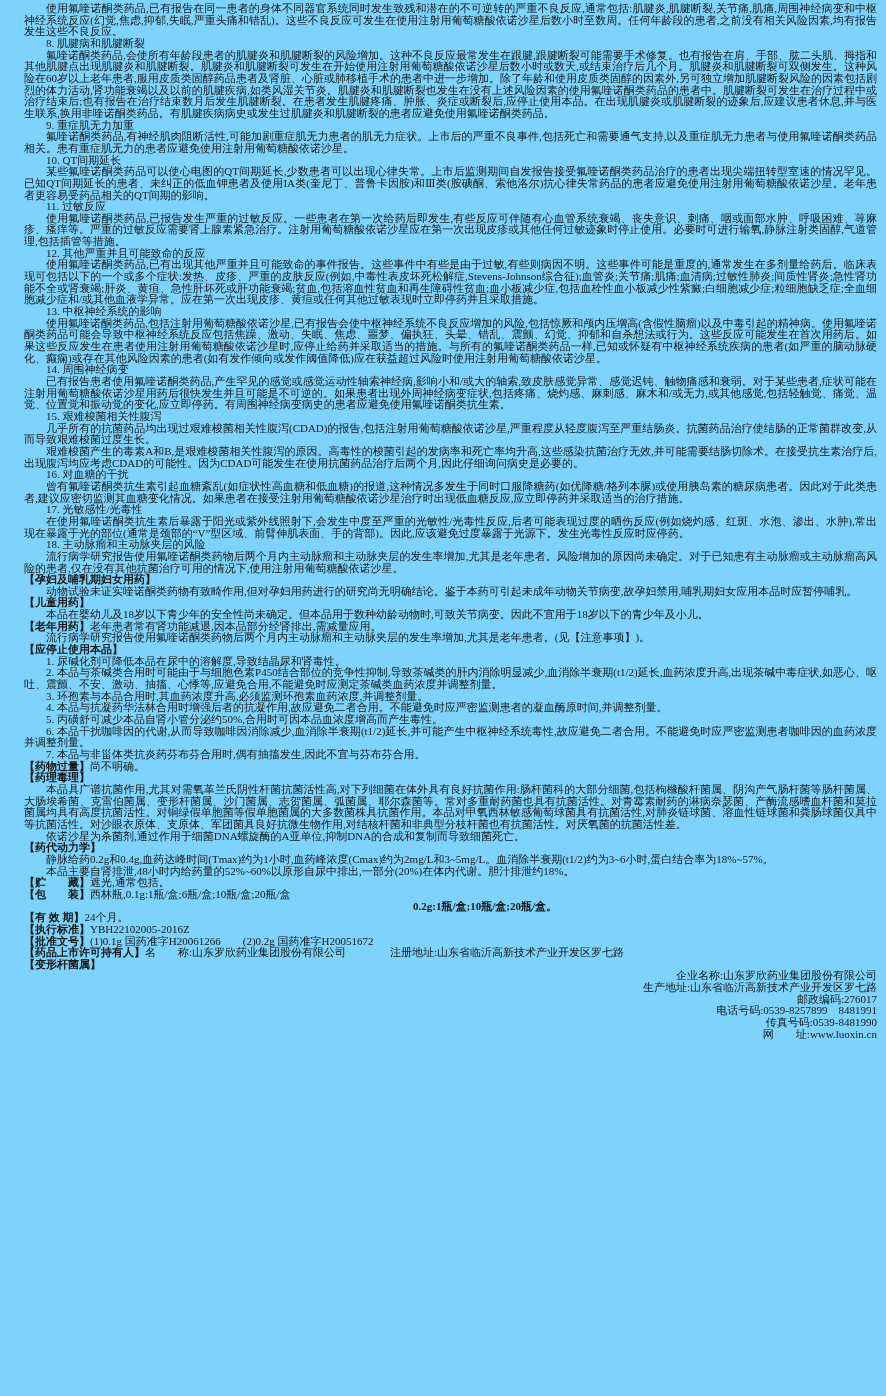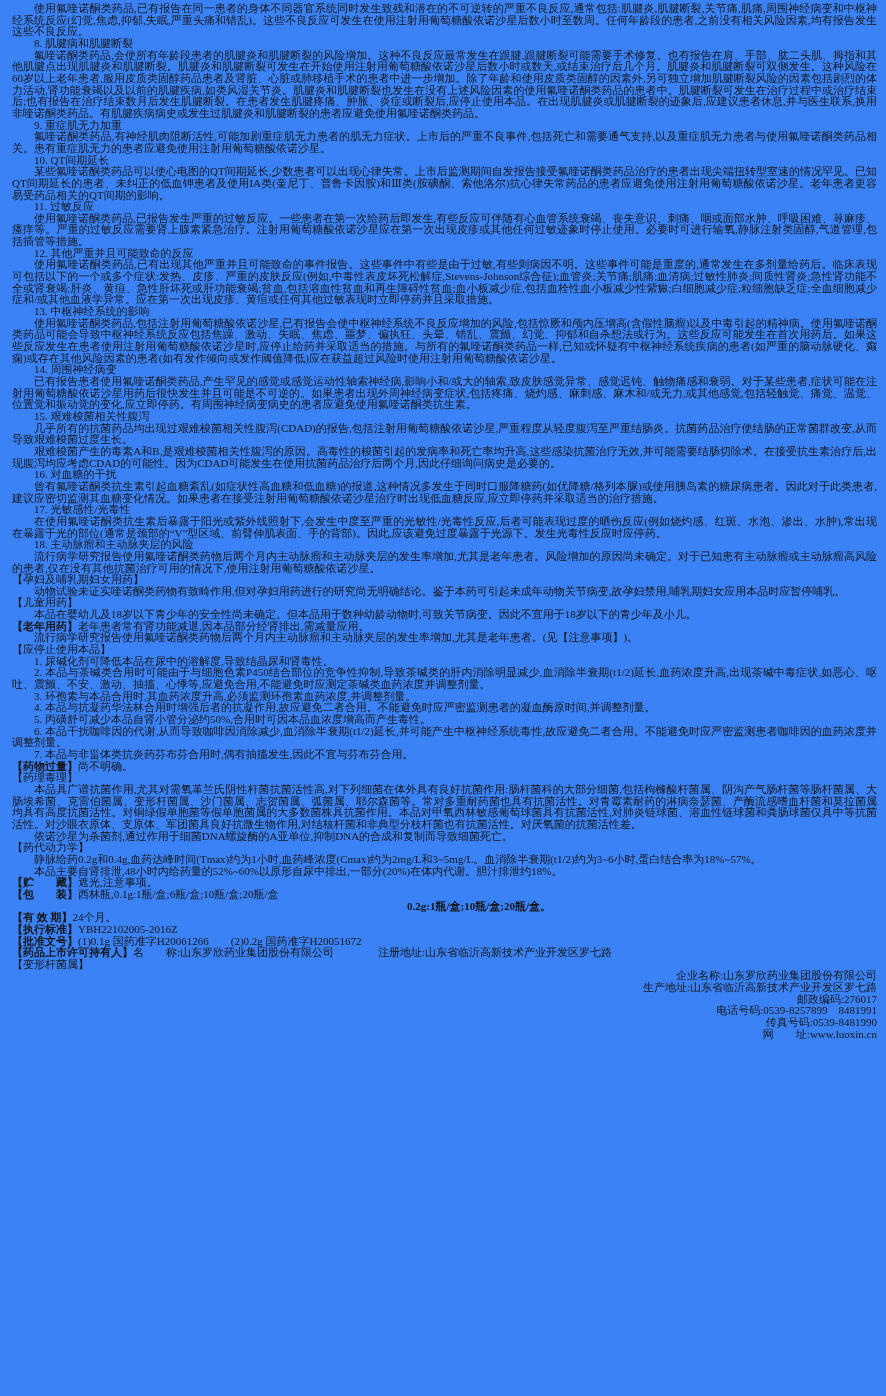--- a/index.html
+++ b/index.html
@@ -2,36 +2,36 @@
 <html><head>
 <meta charset="utf-8">
 <title>Document</title>
 <style>
   html, body { margin: 0; padding: 0; background: #ffffff; }
   .page {
     position: relative;
     width: 886px;
     height: 1396px;
     box-sizing: border-box;
-    padding: 3px 9px 2px 12px;
-    background: #3b82f6;
+    padding: 3px 9px 2px 24px;
+    background: #7dd3fc;
     color: #161616;
     font-family: "Liberation Serif", "DejaVu Serif", serif;
     font-size: 11px;
     line-height: 11.65px;
     text-align: justify;
     overflow: hidden;
   }
   .para { margin: 0; }
   .para.body { text-indent: 22px; }
   .para.h { text-indent: 22px; }
   .para.bh { text-indent: 0; font-weight: bold; }
   .para.bi { text-indent: 0; }
   .para.bi .blabel { font-weight: bold; }
-  .para.bh .blabel { font-weight: normal; margin-top: 20px; }
+  .para.bh .blabel { font-weight: bold; margin-top: 20px; }
   .para.cont { padding-left: 69px; text-align: center; font-weight: bold; }
   .para.plain { padding-left: 3px; text-align: right; }
 </style>
 </head>
 <body>
 
 <div class="page">
   <div>
       <div class="para body"><span>使用氟喹诺酮类药品,已有报告在同一患者的身体不同器官系统同时发生致残和潜在的不可逆转的严重不良反应,通常包括:肌腱炎,肌腱断裂,关节痛,肌痛,周围神经病变和中枢神经系统反应(幻觉,焦虑,抑郁,失眠,严重头痛和错乱)。这些不良反应可发生在使用注射用葡萄糖酸依诺沙星后数小时至数周。任何年龄段的患者,之前没有相关风险因素,均有报告发生这些不良反应。</span></div>
       <div class="para h"><span>8. 肌腱病和肌腱断裂</span></div>
@@ -71,21 +71,21 @@
       <div class="para body"><span>5. 丙磺舒可减少本品自肾小管分泌约50%,合用时可因本品血浓度增高而产生毒性。</span></div>
       <div class="para body"><span>6. 本品干扰咖啡因的代谢,从而导致咖啡因消除减少,血消除半衰期(t1/2)延长,并可能产生中枢神经系统毒性,故应避免二者合用。不能避免时应严密监测患者咖啡因的血药浓度并调整剂量。</span></div>
       <div class="para body"><span>7. 本品与非甾体类抗炎药芬布芬合用时,偶有抽搐发生,因此不宜与芬布芬合用。</span></div>
       <div class="para bi"><span class="blabel">【药物过量】</span><span>尚不明确。</span></div>
       <div class="para bh"><span class="blabel">【药理毒理】</span></div>
       <div class="para body"><span>本品具广谱抗菌作用,尤其对需氧革兰氏阴性杆菌抗菌活性高,对下列细菌在体外具有良好抗菌作用:肠杆菌科的大部分细菌,包括枸橼酸杆菌属、阴沟产气肠杆菌等肠杆菌属、大肠埃希菌、克雷伯菌属、变形杆菌属、沙门菌属、志贺菌属、弧菌属、耶尔森菌等。常对多重耐药菌也具有抗菌活性。对青霉素耐药的淋病奈瑟菌、产酶流感嗜血杆菌和莫拉菌属均具有高度抗菌活性。对铜绿假单胞菌等假单胞菌属的大多数菌株具抗菌作用。本品对甲氧西林敏感葡萄球菌具有抗菌活性,对肺炎链球菌、溶血性链球菌和粪肠球菌仅具中等抗菌活性。对沙眼衣原体、支原体、军团菌具良好抗微生物作用,对结核杆菌和非典型分枝杆菌也有抗菌活性。对厌氧菌的抗菌活性差。</span></div>
       <div class="para body"><span>依诺沙星为杀菌剂,通过作用于细菌DNA螺旋酶的A亚单位,抑制DNA的合成和复制而导致细菌死亡。</span></div>
       <div class="para bh"><span class="blabel">【药代动力学】</span></div>
       <div class="para body"><span>静脉给药0.2g和0.4g,血药达峰时间(Tmax)约为1小时,血药峰浓度(Cmax)约为2mg/L和3~5mg/L。血消除半衰期(t1/2)约为3~6小时,蛋白结合率为18%~57%。</span></div>
       <div class="para body"><span>本品主要自肾排泄,48小时内给药量的52%~60%以原形自尿中排出,一部分(20%)在体内代谢。胆汁排泄约18%。</span></div>
-      <div class="para bi"><span class="blabel">【贮　　藏】</span><span>遮光,注意事项。</span></div>
+      <div class="para bi"><span class="blabel">【贮　　藏】</span><span>遮光,通常包括。</span></div>
       <div class="para bi"><span class="blabel">【包　　装】</span><span>西林瓶,0.1g:1瓶/盒;6瓶/盒;10瓶/盒;20瓶/盒</span></div>
       <div class="para cont"><span>0.2g:1瓶/盒;10瓶/盒;20瓶/盒。</span></div>
       <div class="para bi"><span class="blabel">【有 效 期】</span><span>24个月。</span></div>
       <div class="para bi"><span class="blabel">【执行标准】</span><span>YBH22102005-2016Z</span></div>
       <div class="para bi"><span class="blabel">【批准文号】</span><span>(1)0.1g 国药准字H20061266　　(2)0.2g 国药准字H20051672</span></div>
       <div class="para bi"><span class="blabel">【药品上市许可持有人】</span><span>名　　称:山东罗欣药业集团股份有限公司　　　　注册地址:山东省临沂高新技术产业开发区罗七路</span></div>
       <div class="para bh"><span class="blabel">【变形杆菌属】</span></div>
       <div class="para plain"><span>企业名称:山东罗欣药业集团股份有限公司</span></div>
       <div class="para plain"><span>生产地址:山东省临沂高新技术产业开发区罗七路</span></div>
       <div class="para plain"><span>邮政编码:276017</span></div>

